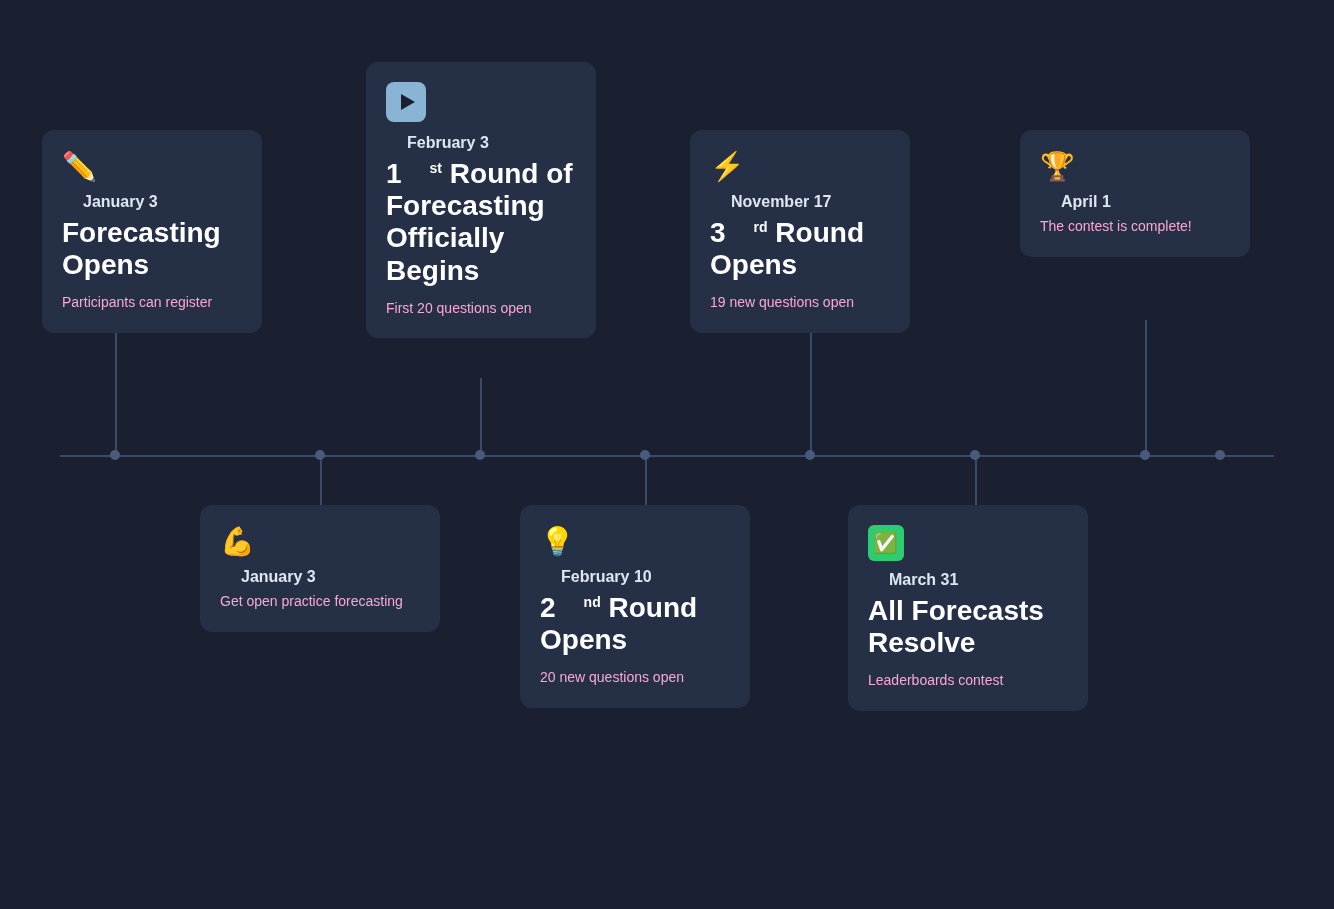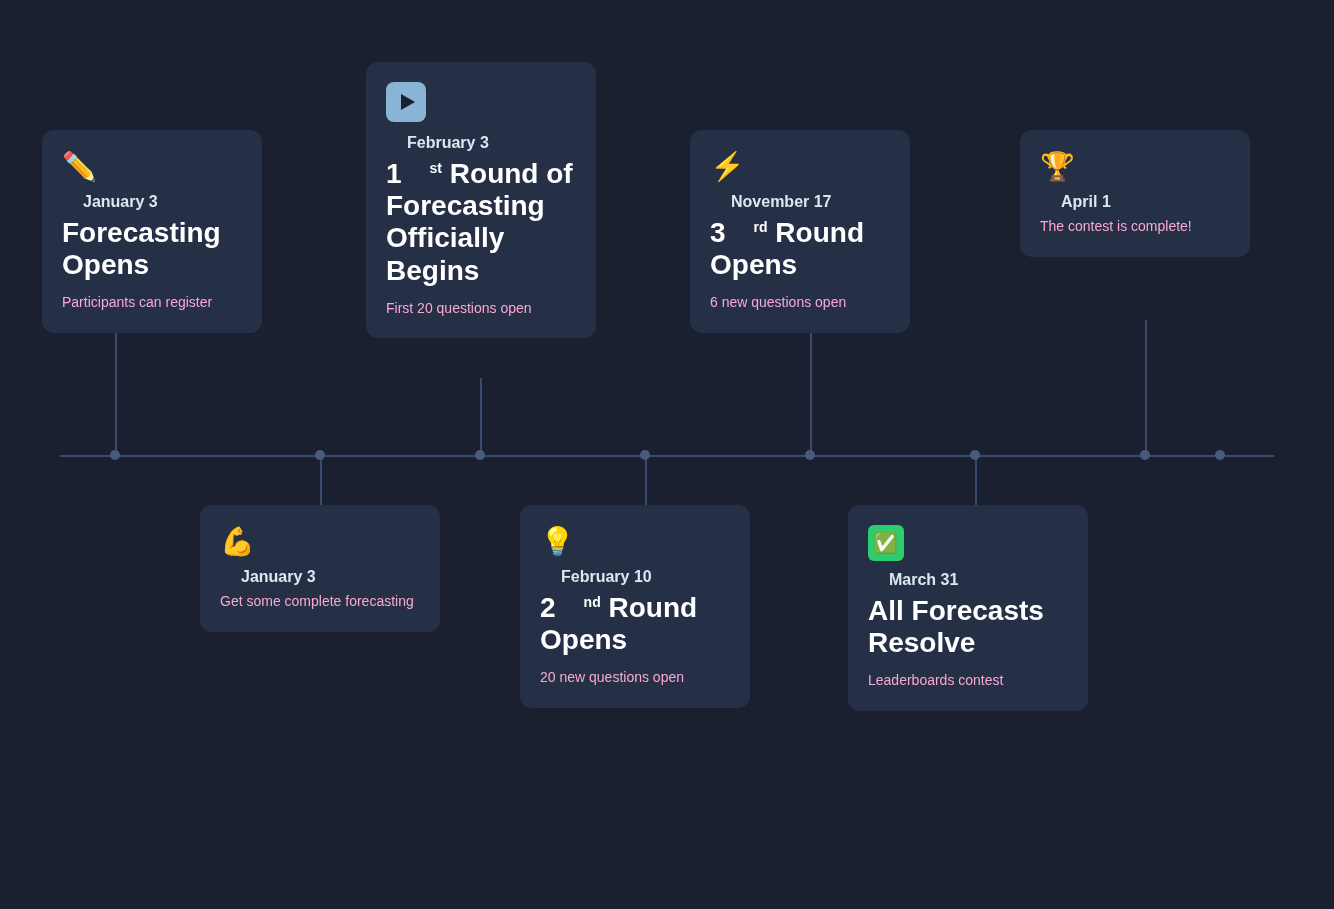--- a/index.html
+++ b/index.html
@@ -168,33 +168,33 @@
     <div class="card-title">
       1<sup>st</sup> Round of Forecasting Officially Begins
     </div>
     <div class="card-desc">First 20 questions open</div>
   </div>
 
   <div class="card" style="left: 690px; top: 130px; width: 220px;">
     <span class="card-icon">⚡</span>
     <div class="card-date">November 17</div>
     <div class="card-title">3<sup>rd</sup> Round Opens</div>
-    <div class="card-desc">6 new questions open</div>
+    <div class="card-desc">19 new questions open</div>
   </div>
 
   <div class="card" style="left: 1020px; top: 130px; width: 230px;">
     <span class="card-icon">🏆</span>
     <div class="card-date">April 1</div>
     <div class="card-desc">The contest is complete!</div>
   </div>
 
   <div class="card" style="left: 200px; top: 505px; width: 240px;">
     <span class="card-icon">💪</span>
     <div class="card-date">January 3</div>
-    <div class="card-desc">Get some complete forecasting</div>
+    <div class="card-desc">Get open practice forecasting</div>
   </div>
 
   <div class="card" style="left: 520px; top: 505px; width: 230px;">
     <span class="card-icon">💡</span>
     <div class="card-date">February 10</div>
     <div class="card-title">2<sup>nd</sup> Round Opens</div>
     <div class="card-desc">20 new questions open</div>
   </div>
 
   <div class="card" style="left: 848px; top: 505px; width: 240px;">

